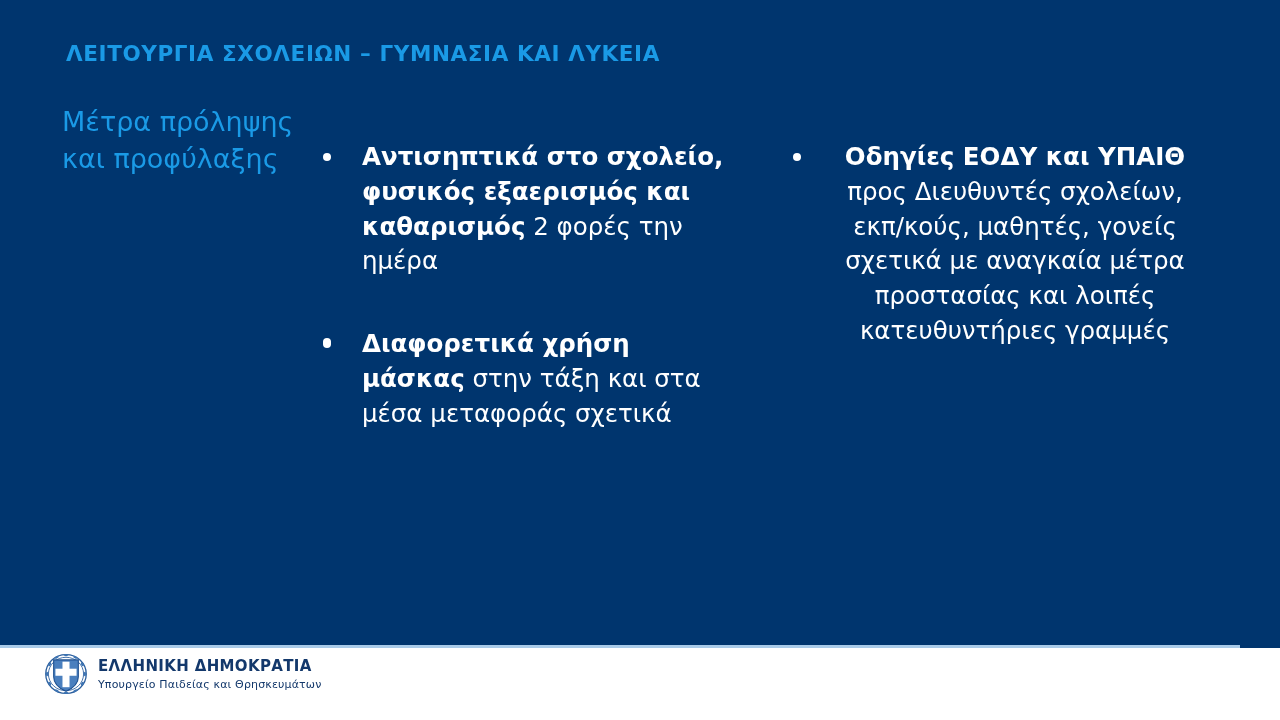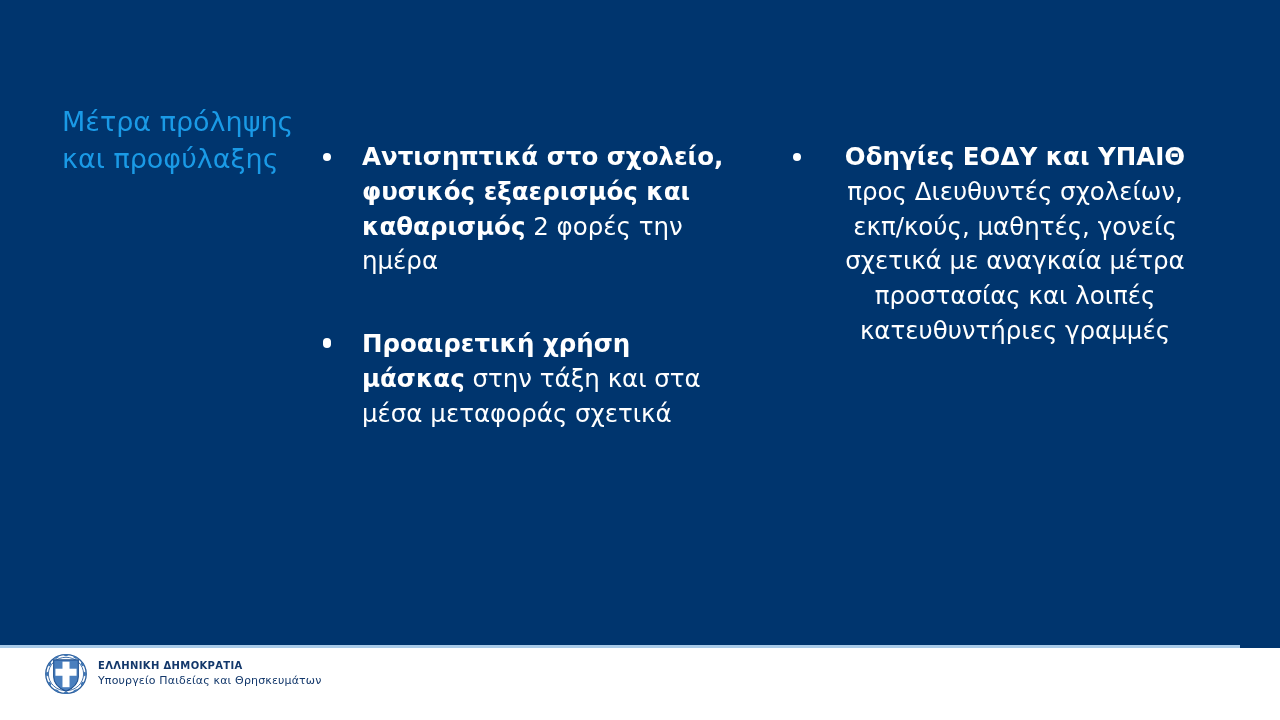--- a/index.html
+++ b/index.html
@@ -108,59 +108,60 @@
     gap: 10px;
   }
   .emblem { width: 44px; height: 44px; display: block; }
   .footer-text-block {
     display: flex;
     flex-direction: column;
     justify-content: center;
     line-height: 1.25;
   }
   .footer-line1 {
-    font-size: 10px;
+    font-size: 15px;
     font-weight: bold;
     letter-spacing: 0.35px;
     color: #13386b;
   }
   .footer-line2 {
     font-size: 11px;
     font-weight: normal;
     letter-spacing: 0.15px;
     color: #13386b;
     margin-top: 2px;
     text-align: right;
   }
 </style>
 </head>
 <body>
 
 <div class="slide">
 
+  <div class="slide-title">ΛΕΙΤΟΥΡΓΙΑ ΣΧΟΛΕΙΩΝ – ΓΥΜΝΑΣΙΑ ΚΑΙ ΛΥΚΕΙΑ</div>
 
   <div class="section-heading">Μέτρα πρόληψης και προφύλαξης</div>
 
   <div class="col col-mid">
 
     <div class="bullet gap-1">
       <span class="bullet-dot"></span>
       <span class="bullet-text">
         <span class="b">Αντισηπτικά στο σχολείο, φυσικός εξαερισμός και καθαρισμός</span><span class="n"> 2 φορές την ημέρα</span>
       </span>
     </div>
 
     <div class="bullet gap-2">
       <span class="bullet-dot"></span>
     </div>
 
     <div class="bullet">
       <span class="bullet-dot"></span>
       <span class="bullet-text">
-        <span class="b">Προαιρετική χρήση μάσκας</span><span class="n"> στην τάξη και στα μέσα μεταφοράς σχετικά</span>
+        <span class="b">Διαφορετικά χρήση μάσκας</span><span class="n"> στην τάξη και στα μέσα μεταφοράς σχετικά</span>
       </span>
     </div>
 
   </div>
 
   <div class="col col-right">
 
     <div class="bullet">
       <span class="bullet-dot"></span>
       <span class="bullet-text">

